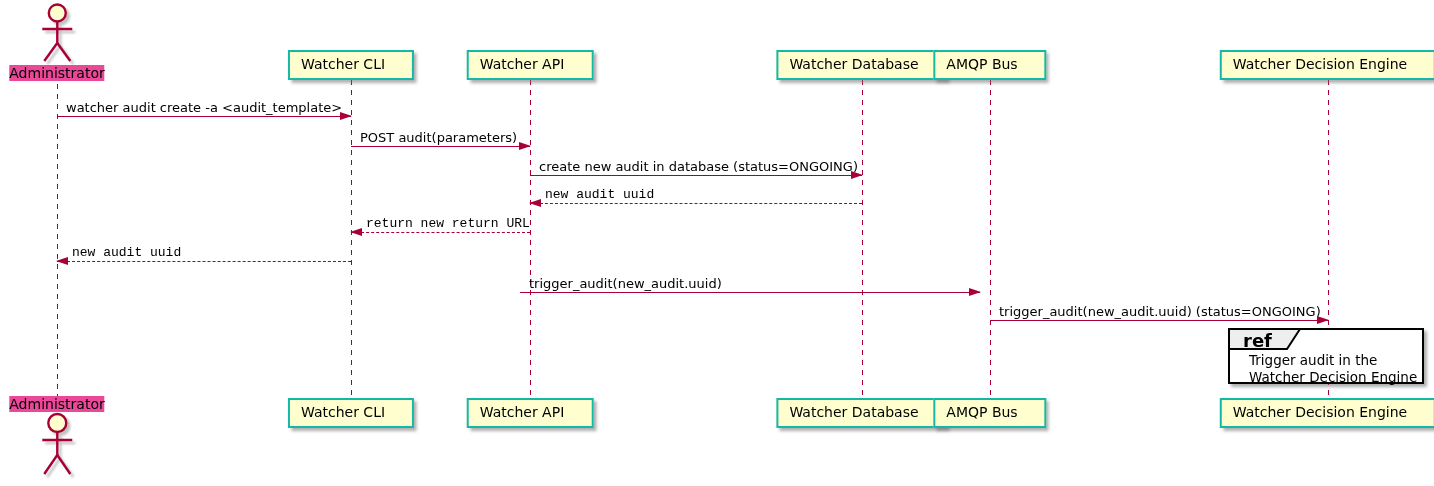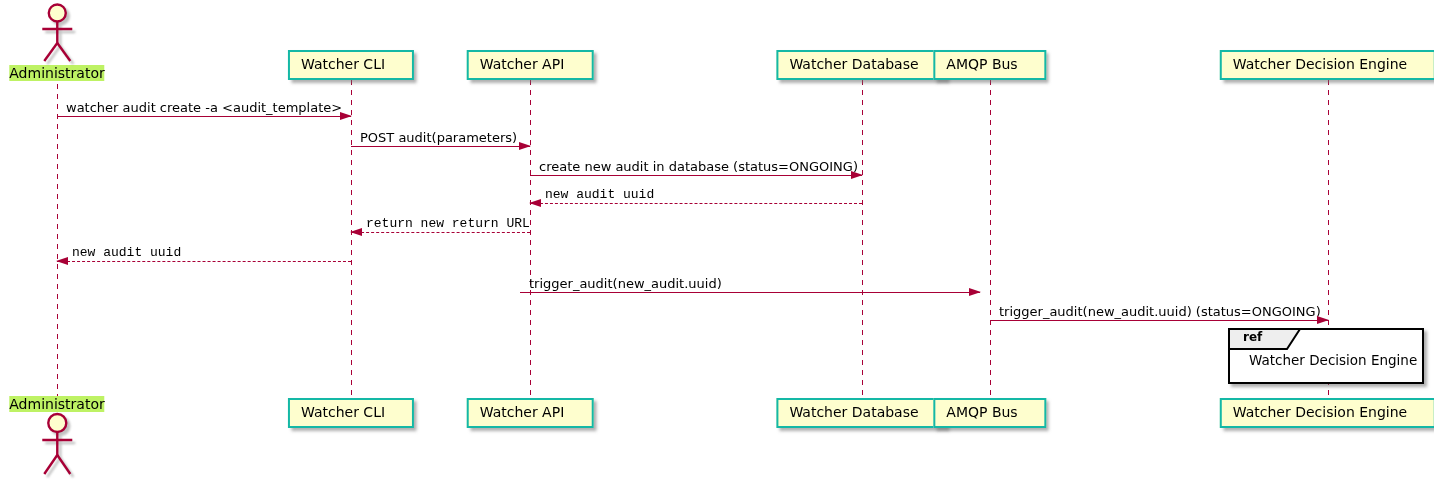--- a/index.html
+++ b/index.html
@@ -38,21 +38,21 @@
     display:flex;
     flex-direction:column;
     align-items:center;
     z-index:3;
   }
   .actor .stick{filter:drop-shadow(3px 3px 1px rgba(120,120,120,0.45));}
   .actor-label{
     font-size:14px;
     line-height:16px;
     white-space:nowrap;
-    background:#bef264;
+    background:#ec4899;
   }
   
   .message{position:absolute;height:0;z-index:2;}
   .message.solid{border-top:1.5px solid #A80036;}
   .message.dashed{border-top:1px dashed #A80036;}
   .message .label{
     position:absolute;
     bottom:2px;
     white-space:nowrap;
     font-size:13px;
@@ -79,21 +79,21 @@
     width:192px;height:52px;
     background:#ffffff;
     border:2px solid #000000;
     box-shadow:3px 3px 3px rgba(110,110,110,0.55);
     z-index:4;
   }
   .ref-tab{position:absolute;left:-2px;top:-2px;width:74px;height:22px;}
   .ref-tab svg{position:absolute;left:0;top:0;}
   .ref-keyword{
     position:absolute;left:15px;top:2px;
-    font-size:12px;font-weight:bold;
+    font-size:18px;font-weight:bold;
   }
   .ref-content{
     position:absolute;left:19px;top:22px;
     font-size:13.5px;line-height:17px;
     white-space:nowrap;
   }
 </style>
 </head>
 <body>
 
@@ -157,20 +157,21 @@
   </div>
 
   <div class="ref-box">
     <div class="ref-tab">
       <svg width="74" height="22" viewBox="0 0 74 22">
         <polygon points="1,1 72,1 59,21 1,21" fill="#EEEEEE" stroke="#000000" stroke-width="2"></polygon>
       </svg>
       <span class="ref-keyword">ref</span>
     </div>
     <div class="ref-content">
+      <div>Trigger audit in the</div>
       <div>Watcher Decision Engine</div>
     </div>
   </div>
 
   <div class="pbox" style="left:351px;top:398px;">Watcher CLI</div>
   <div class="pbox" style="left:530px;top:398px;">Watcher API</div>
   <div class="pbox" style="left:862px;top:398px;">Watcher Database</div>
   <div class="pbox" style="left:990px;top:398px;">AMQP Bus</div>
   <div class="pbox" style="left:1328px;top:398px;">Watcher Decision Engine</div>
 

